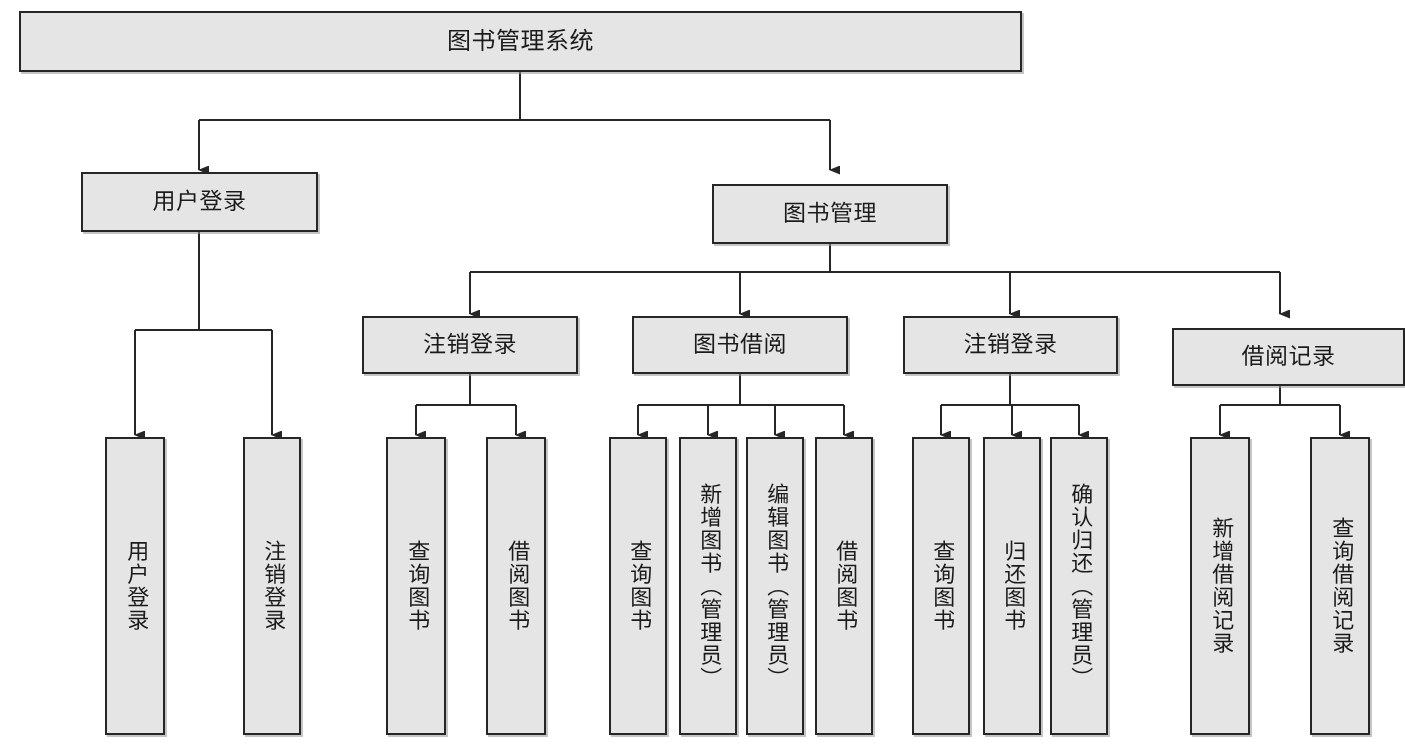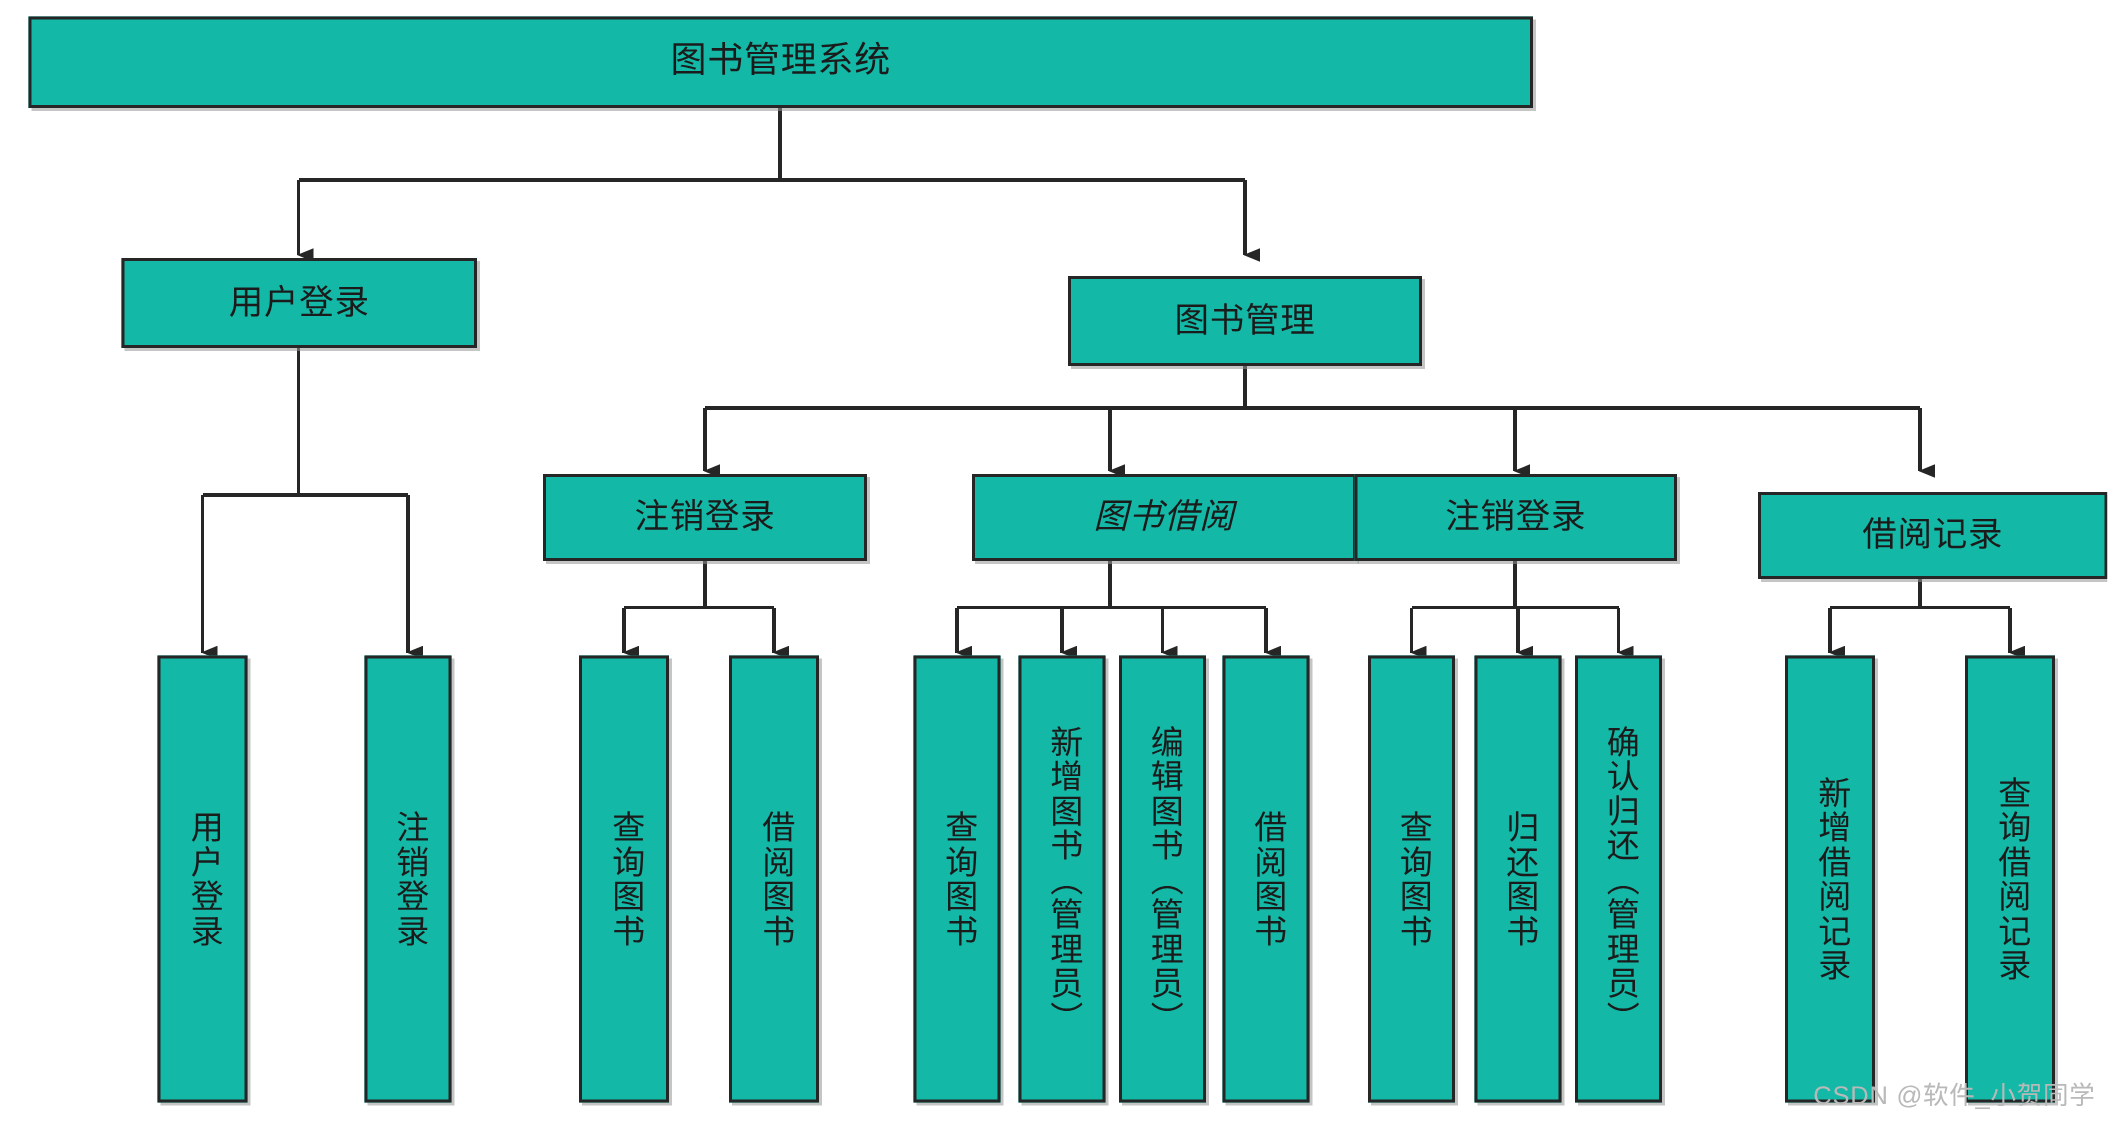--- a/index.html
+++ b/index.html
@@ -22,21 +22,21 @@
     position: absolute;
     left: 0;
     top: 0;
     width: 1405px;
     height: 747px;
     pointer-events: none;
   }
   .node {
     position: absolute;
     box-sizing: border-box;
-    background: #14b8a6;
+    background: #e5e5e5;
     border: 2px solid #262626;
     box-shadow: 2px 2px 0 0 rgba(150,150,150,0.55);
     display: flex;
     align-items: center;
     justify-content: center;
     color: #1b1b1b;
     z-index: 2;
   }
   .node-label {
     display: block;
@@ -136,21 +136,21 @@
         <span class="node-label">用户登录</span>
       </div>
       <div class="node horiz" style="left: 712px; top: 184px; width: 236px; height: 60px;">
         <span class="node-label">图书管理</span>
       </div>
     </div>
   <div id="level2-nodes">
       <div class="node horiz" style="left: 362px; top: 316px; width: 216px; height: 58px;">
         <span class="node-label">注销登录</span>
       </div>
-      <div class="node horiz" style="left: 648px; top: 316px; width: 256px; height: 58px; font-style: italic;">
+      <div class="node horiz" style="left: 632px; top: 316px; width: 216px; height: 58px;">
         <span class="node-label">图书借阅</span>
       </div>
       <div class="node horiz" style="left: 903px; top: 316px; width: 215px; height: 58px;">
         <span class="node-label">注销登录</span>
       </div>
       <div class="node horiz" style="left: 1172px; top: 328px; width: 233px; height: 58px;">
         <span class="node-label">借阅记录</span>
       </div>
     </div>
   <div id="leaf-nodes">
@@ -188,14 +188,13 @@
         <span class="node-label">确认归还（管理员）</span>
       </div>
       <div class="node vert" style="left: 1190px; top: 437px; width: 60px; height: 298px;">
         <span class="node-label">新增借阅记录</span>
       </div>
       <div class="node vert" style="left: 1310px; top: 437px; width: 60px; height: 298px;">
         <span class="node-label">查询借阅记录</span>
       </div>
     </div>
 
-  <div id="watermark">CSDN @软件_小贺同学</div>
 </div>
 
 </body></html>

